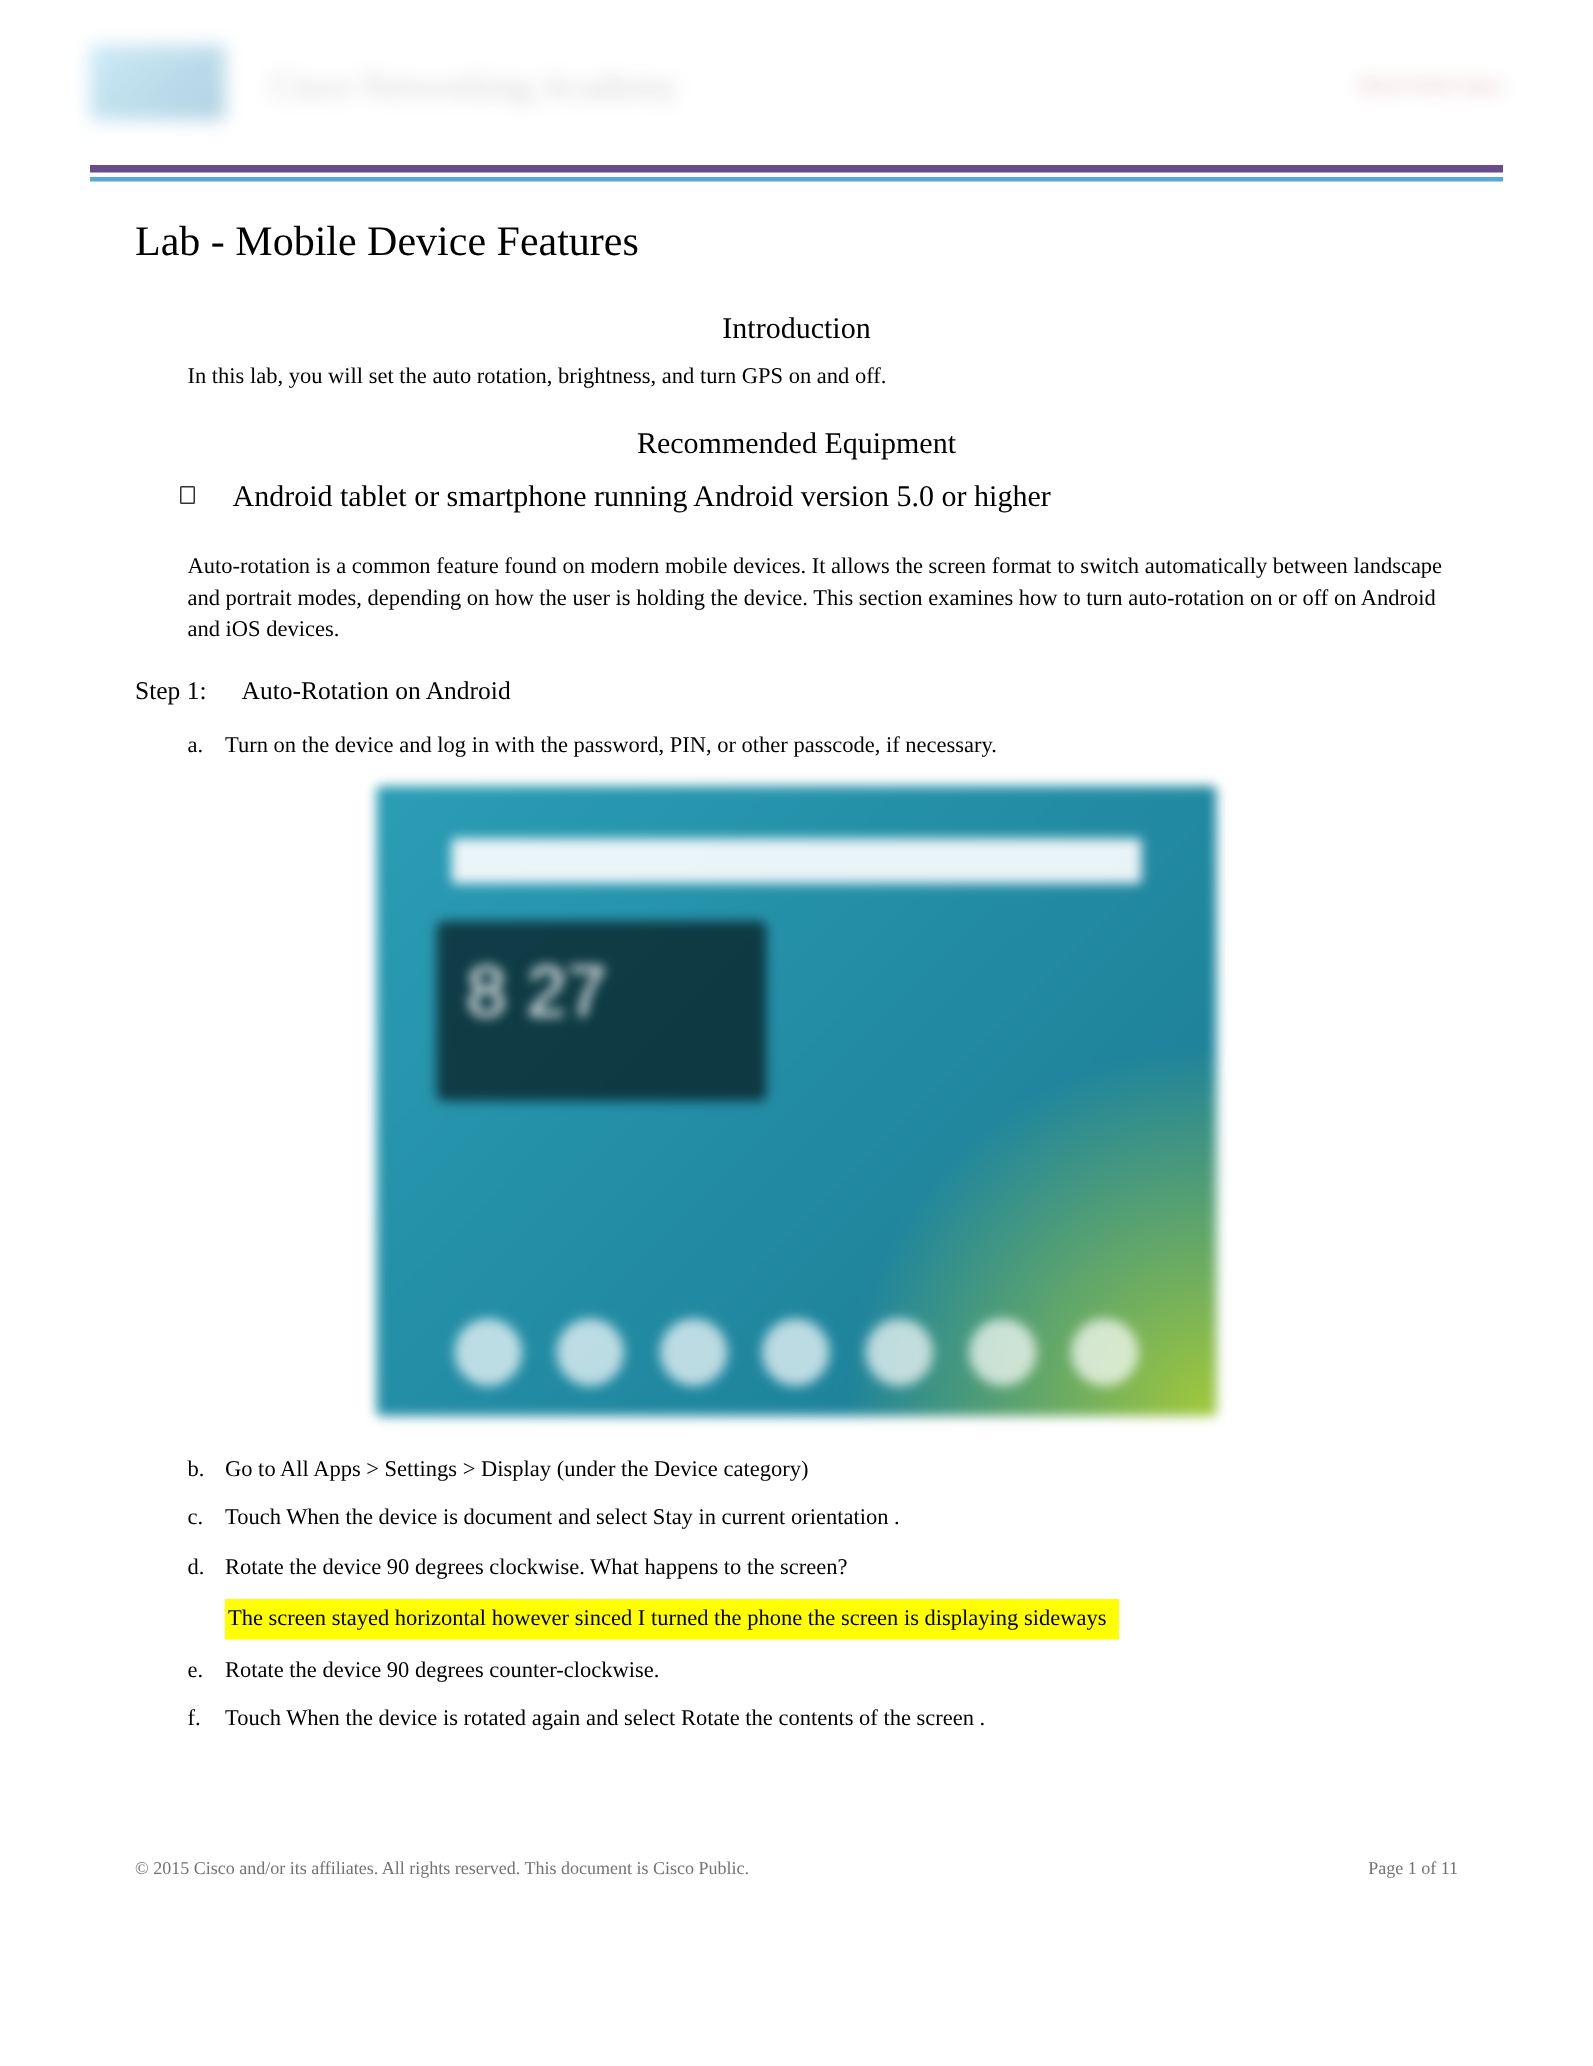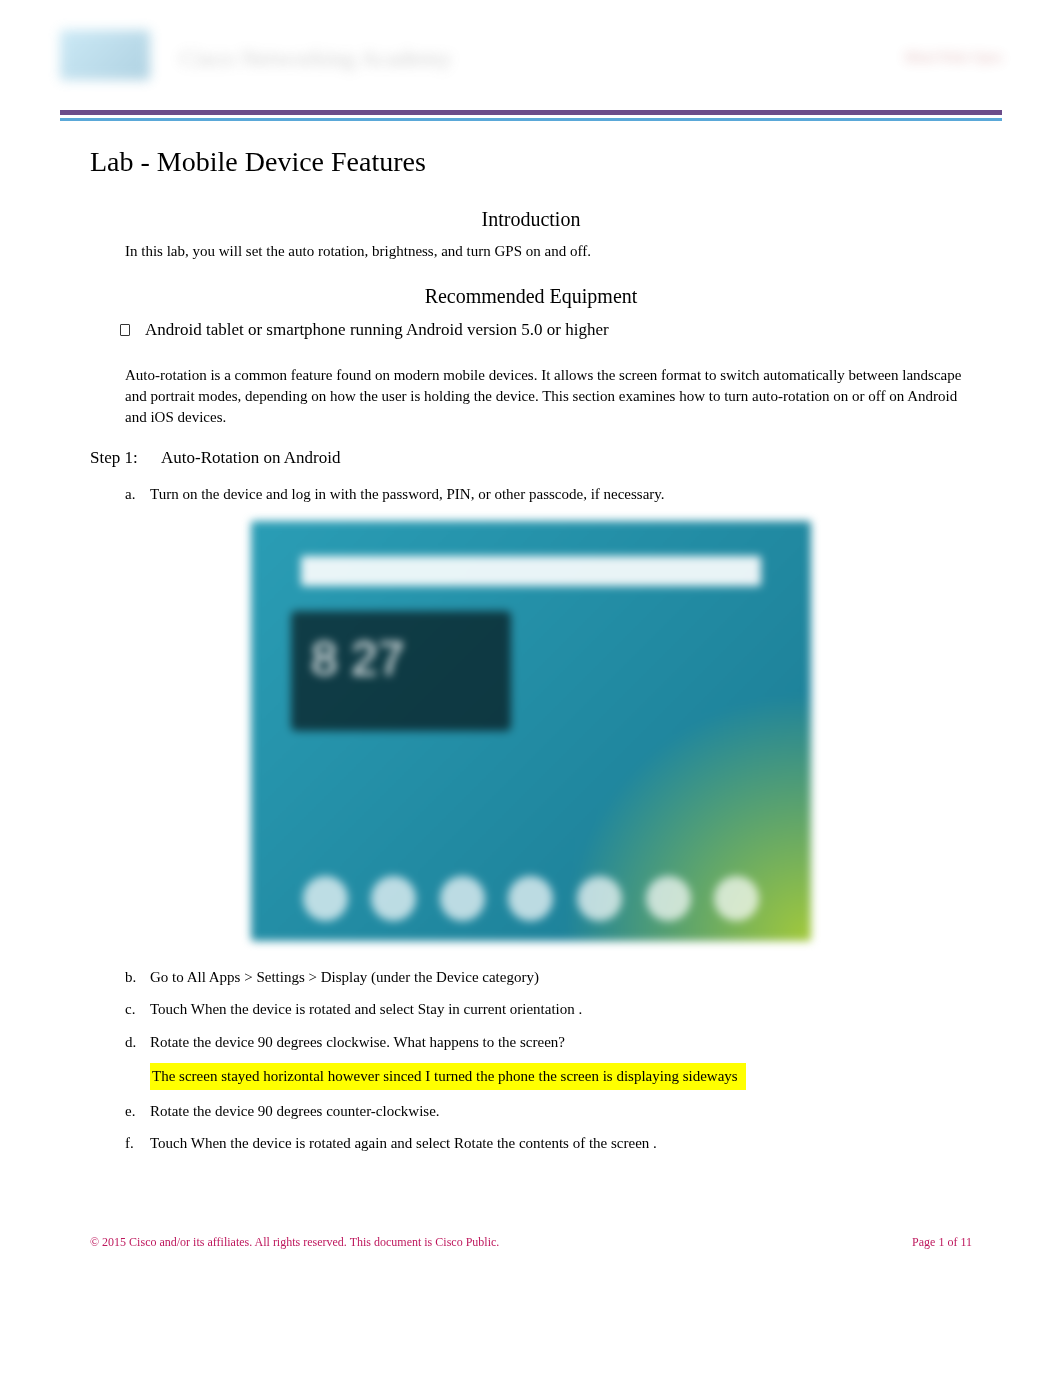--- a/index.html
+++ b/index.html
@@ -77,22 +77,22 @@
       margin-left: 35px;
       margin-bottom: 25px;
     }
     .bullet-list {
       list-style: none;
       margin-left: 30px;
       margin-bottom: 25px;
     }
     .bullet-list li {
       position: relative;
-      padding-left: 25px;
-      font-size: 17px;
+      padding-left: 35px;
+      font-size: 20px;
       margin-bottom: 10px;
     }
     .bullet-list li::before {
       content: "";
       position: absolute;
       left: 0;
       top: 4px;
       width: 8px;
       height: 10px;
       border: 1px solid #333;
@@ -207,21 +207,21 @@
       font-size: 15px;
       line-height: 1.5;
       display: inline-block;
       max-width: 720px;
       text-align: right;
     }
     .footer {
       display: flex;
       justify-content: space-between;
       font-size: 12px;
-      color: #be185d;
+      color: #737373;
       margin-top: 80px;
       padding: 0 30px;
     }
   </style>
 </head>
 <body>
 
 <div class="page">
 
   <div class="header-banner">
@@ -277,21 +277,21 @@
       </div>
     </div>
 
     <div class="step-items">
       <div class="step-item">
         <span class="step-letter">b.</span>
         <span class="step-text">Go to  All Apps &gt; Settings &gt; Display      (under the   Device  category)</span>
       </div>
       <div class="step-item">
         <span class="step-letter">c.</span>
-        <span class="step-text">Touch  When the device is rotated      and select   Stay in current orientation      .</span>
+        <span class="step-text">Touch  When the device is document      and select   Stay in current orientation      .</span>
       </div>
       <div class="step-item">
         <span class="step-letter">d.</span>
         <span class="step-text">Rotate the device 90 degrees clockwise. What happens to the screen?</span>
       </div>
     </div>
 
     <div>
       <span class="highlighted-answer">The screen stayed horizontal however sinced I turned the phone the screen is displaying sideways</span>
     </div>

